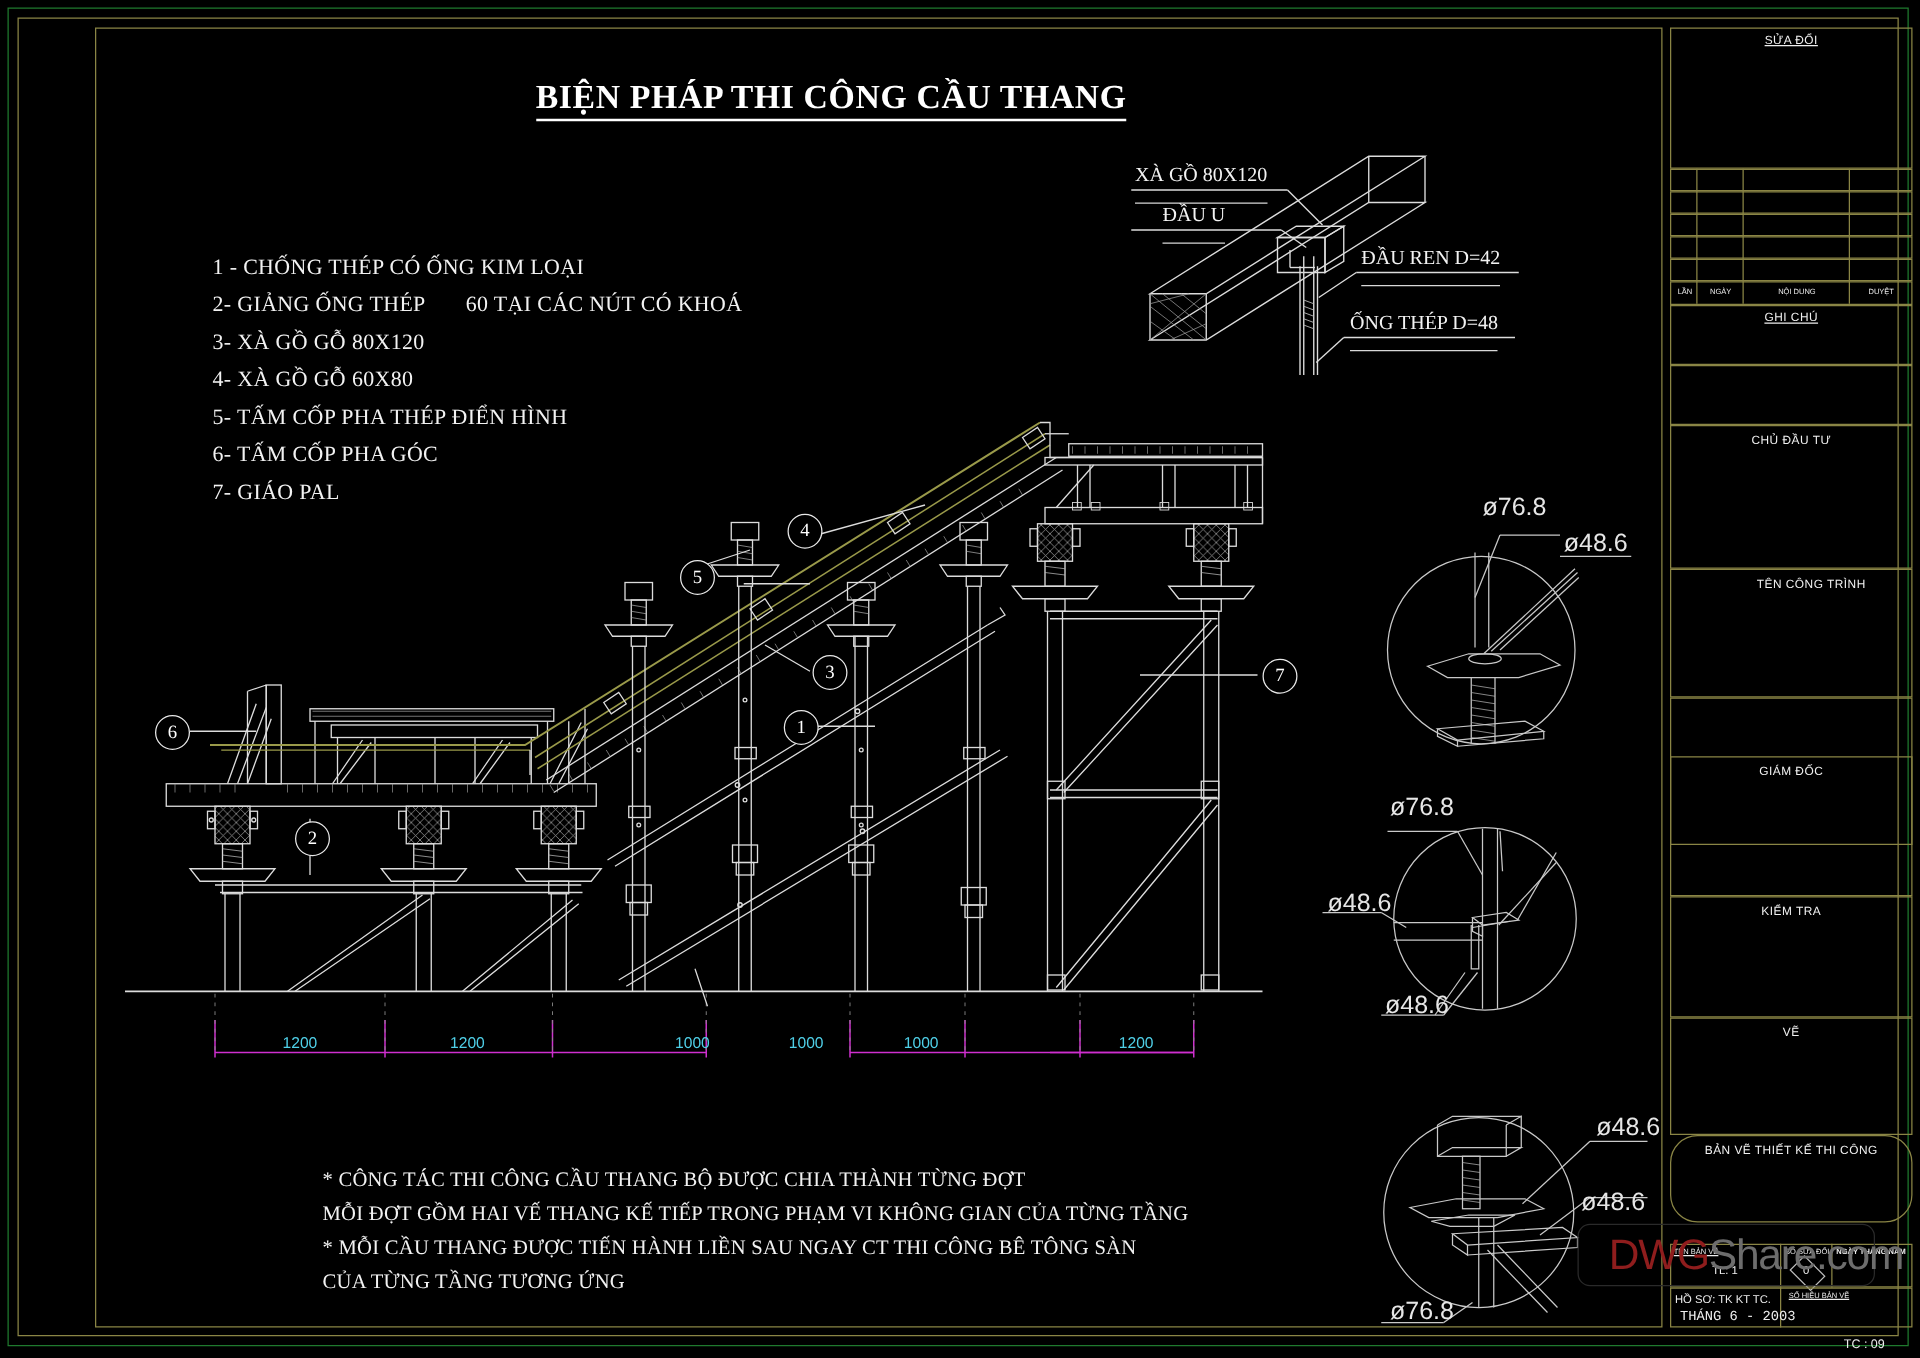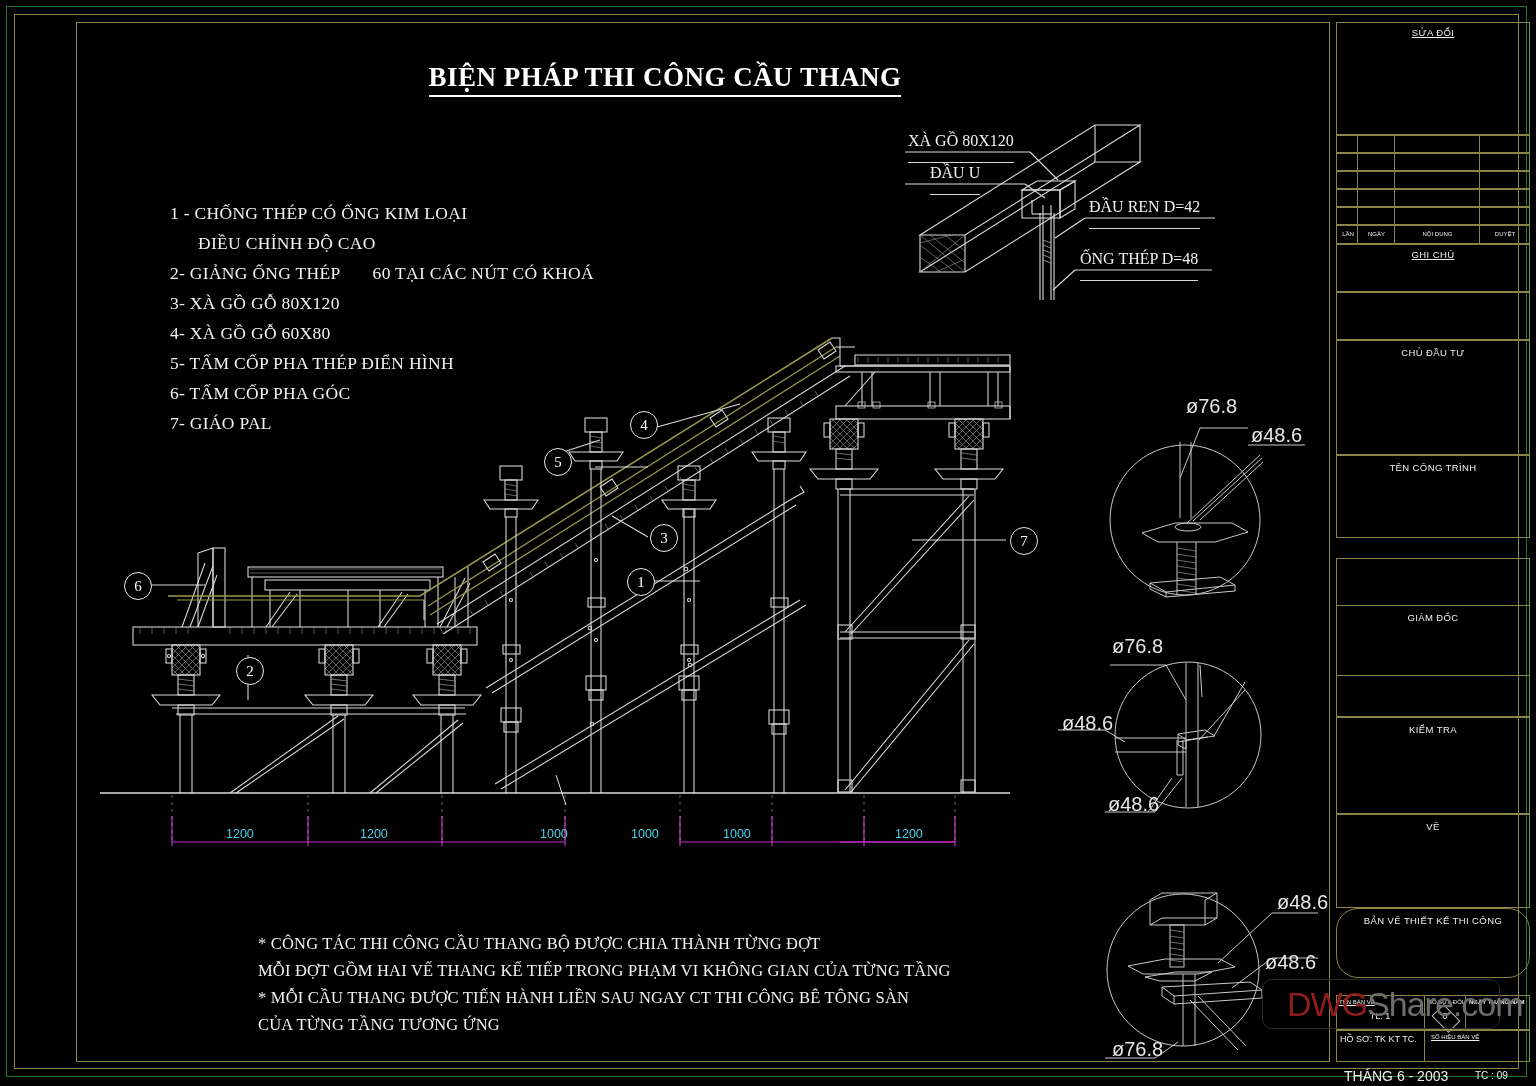--- a/index.html
+++ b/index.html
@@ -73,21 +73,20 @@
   <div class="abs" id="outer-border"></div>
   <div class="abs" id="inner-border"></div>
   <div class="abs" id="inner-border2"></div>
 
   <div class="abs" id="main-title">
     <span>BIỆN PHÁP THI CÔNG CẦU THANG</span>
   </div>
 
   <div class="abs" id="legend">
     <div>1 - CHỐNG THÉP CÓ ỐNG KIM LOẠI</div>
-    <div>      ĐIỀU CHỈNH ĐỘ CAO</div>
     <div>2- GIẢNG ỐNG THÉP       60 TẠI CÁC NÚT CÓ KHOÁ</div>
     <div>3- XÀ GỒ GỖ 80X120</div>
     <div>4- XÀ GỒ GỖ 60X80</div>
     <div>5- TẤM CỐP PHA THÉP ĐIỂN HÌNH</div>
     <div>6- TẤM CỐP PHA GÓC</div>
     <div>7- GIÁO PAL</div>
   </div>
 
   <svg class="abs" width="1330" height="1086">
     <g stroke="#dcdcdc" fill="none" stroke-width="1.1">
@@ -661,21 +660,21 @@
         <u>GHI CHÚ</u>
       </div>
     </div>
 
     <div class="tb-cell" style="left:0;top:270px;width:194px;height:48px;"></div>
 
     <div class="tb-cell" style="left:0;top:318px;width:194px;height:115px;">
       <div class="tb-lbl tb-head" style="top:6px;">CHỦ ĐẦU TƯ</div>
     </div>
 
-    <div class="tb-cell" style="left:0;top:433px;width:194px;height:83px;">
+    <div class="tb-cell" style="left:0;top:433px;width:194px;height:103px;padding-left:16px;">
       <div class="tb-lbl tb-head" style="top:6px;">TÊN CÔNG TRÌNH</div>
     </div>
 
     <div class="tb-cell" style="left:0;top:536px;width:194px;height:118px;"></div>
 
     <div class="tb-cell" style="left:0;top:583px;width:194px;height:112px;">
       <div class="tb-lbl tb-head" style="top:6px;">GIÁM ĐỐC</div>
     </div>
 
     <div class="tb-cell" style="left:0;top:792px;width:194px;height:94px;">
@@ -696,21 +695,21 @@
     <div class="abs tb-tiny" style="left:3px;top:977px;color:#eee;font-family:'Liberation Sans',sans-serif;text-decoration:underline;">TÊN BẢN VẼ</div>
     <div class="abs" style="left:0;top:989px;width:88px;text-align:center;color:#eee;font-size:9px;font-family:'Liberation Sans',sans-serif;">TL: 1</div>
     <div class="abs tb-tiny" style="left:92px;top:977px;color:#eee;font-family:'Liberation Sans',sans-serif;">SỐ SỬA ĐỔI</div>
     <div class="abs" style="left:98px;top:988px;width:22px;height:15px;border:1px solid #bdbdbd;transform:rotate(45deg);"></div>
     <div class="abs" style="left:89px;top:989px;width:40px;text-align:center;color:#eee;font-size:9px;font-family:'Liberation Sans',sans-serif;">0</div>
     <div class="abs tb-tiny" style="left:133px;top:977px;color:#eee;font-family:'Liberation Sans',sans-serif;font-weight:bold;">NGÀY THÁNG NĂM</div>
 
     <div class="tb-cell" style="left:0;top:1008px;width:194px;height:32px;"></div>
     <div class="abs" style="left:88px;top:1008px;width:1px;height:32px;background:#8a8545;"></div>
     <div class="abs" style="left:4px;top:1012px;color:#eee;font-size:9px;font-family:'Liberation Sans',sans-serif;">HỒ SƠ: TK KT TC.</div>
-    <div class="abs" style="left:8px;top:1026px;color:#eee;font-size:14px;font-family:Liberation Sans, sans-serif;margin-top:20px;">THÁNG 6 - 2003</div>
+    <div class="abs" style="left:8px;top:1026px;color:#eee;font-size:11px;font-family:Liberation Mono, monospace;">THÁNG 6 - 2003</div>
     <div class="abs tb-tiny" style="left:95px;top:1012px;color:#eee;font-family:'Liberation Sans',sans-serif;text-decoration:underline;">SỐ HIỆU BẢN VẼ</div>
     <div class="abs" style="left:139px;top:1048px;color:#eee;font-size:10px;font-family:'Liberation Sans',sans-serif;">TC : 09</div>
   </div>
 
   <div class="abs" id="wm-box"></div>
   <div class="abs" id="watermark">
     <span class="red">DWG</span><span class="gry">Share.com</span>
   </div>
 
 </div>

